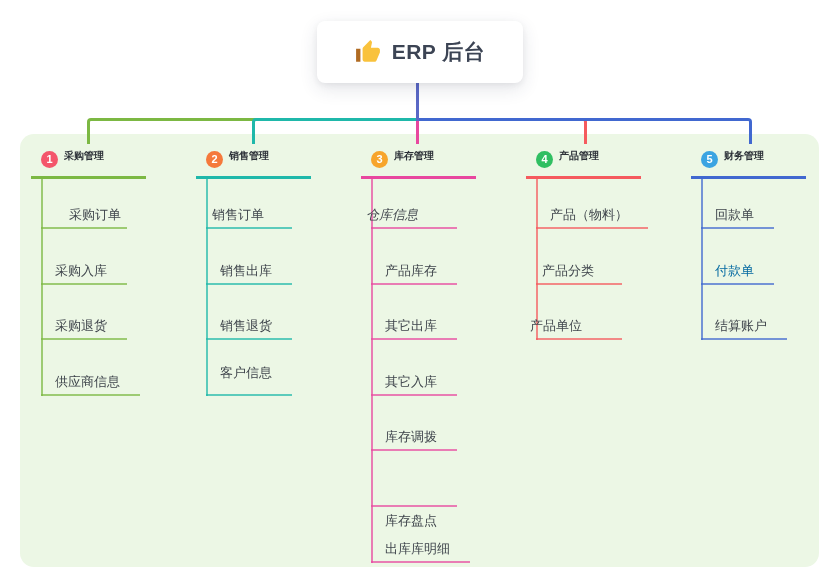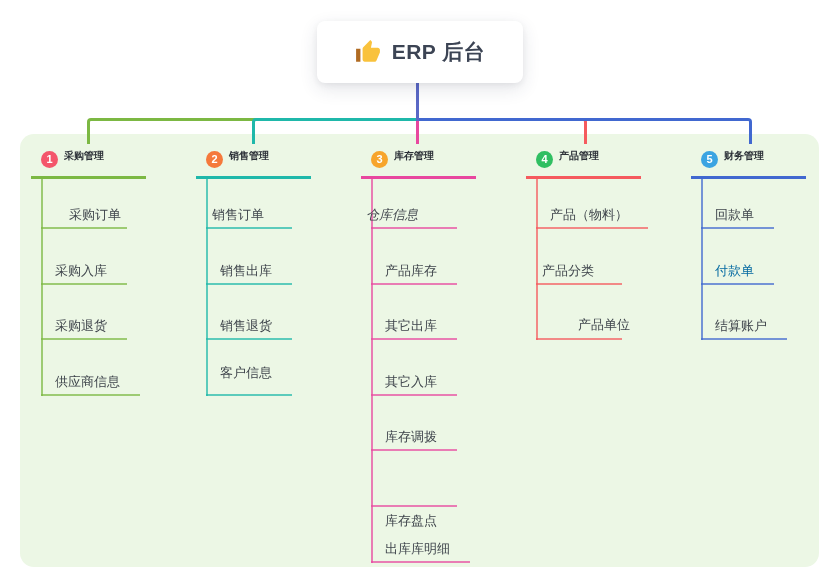--- a/index.html
+++ b/index.html
@@ -107,21 +107,21 @@
       <div class="child-label" style="left: 385px; top: 540px; color: rgb(63, 69, 76);">出库库明细</div>
       <div class="line" style="left: 371px; top: 561px; width: 99px; height: 2px; background: rgb(232, 71, 159); opacity: 0.7;"></div>
       <div class="badge" style="left: 536px; top: 151px; background: rgb(48, 191, 98);">4</div>
       <div class="branch-title" style="left: 559px; top: 149px; color: rgb(44, 49, 56);">产品管理</div>
       <div class="line" style="left: 526px; top: 176px; width: 115px; height: 3px; background: rgb(245, 90, 94);"></div>
       <div class="line" style="left: 536px; top: 179px; width: 2px; height: 161px; background: rgb(245, 90, 94); opacity: 0.7;"></div>
       <div class="child-label" style="left: 550px; top: 206px; color: rgb(63, 69, 76);">产品（物料）</div>
       <div class="line" style="left: 536px; top: 227px; width: 112px; height: 2px; background: rgb(245, 90, 94); opacity: 0.7;"></div>
       <div class="child-label" style="left: 522px; top: 262px; color: rgb(63, 69, 76); margin-left: 20px;">产品分类</div>
       <div class="line" style="left: 536px; top: 283px; width: 86px; height: 2px; background: rgb(245, 90, 94); opacity: 0.7;"></div>
-      <div class="child-label" style="left: 578px; top: 317px; color: rgb(63, 69, 76); font-family: Liberation Mono, monospace;">产品单位</div>
+      <div class="child-label" style="left: 530px; top: 317px; color: rgb(63, 69, 76);">产品单位</div>
       <div class="line" style="left: 536px; top: 338px; width: 86px; height: 2px; background: rgb(245, 90, 94); opacity: 0.7;"></div>
       <div class="badge" style="left: 701px; top: 151px; background: rgb(59, 164, 226);">5</div>
       <div class="branch-title" style="left: 724px; top: 149px; color: rgb(44, 49, 56);">财务管理</div>
       <div class="line" style="left: 691px; top: 176px; width: 115px; height: 3px; background: rgb(65, 104, 208);"></div>
       <div class="line" style="left: 701px; top: 179px; width: 2px; height: 161px; background: rgb(65, 104, 208); opacity: 0.7;"></div>
       <div class="child-label" style="left: 715px; top: 206px; color: rgb(63, 69, 76);">回款单</div>
       <div class="line" style="left: 701px; top: 227px; width: 73px; height: 2px; background: rgb(65, 104, 208); opacity: 0.7;"></div>
       <div class="child-label" style="left: 715px; top: 262px; color: #0369a1;">付款单</div>
       <div class="line" style="left: 701px; top: 283px; width: 73px; height: 2px; background: rgb(65, 104, 208); opacity: 0.7;"></div>
       <div class="child-label" style="left: 715px; top: 317px; color: rgb(63, 69, 76);">结算账户</div>

